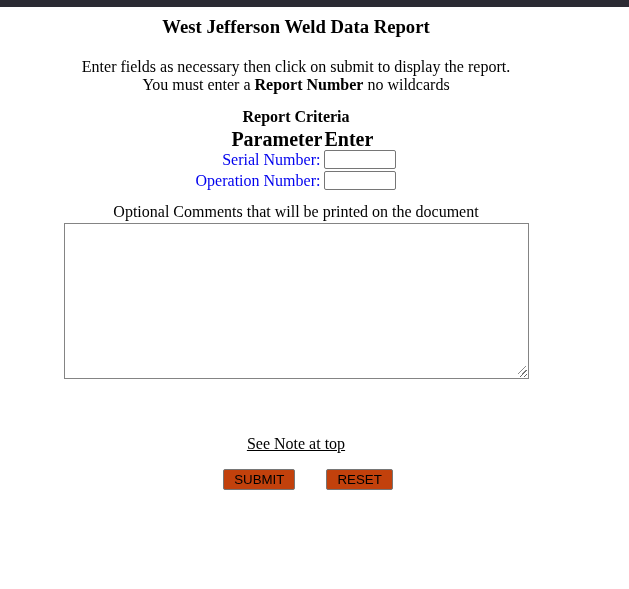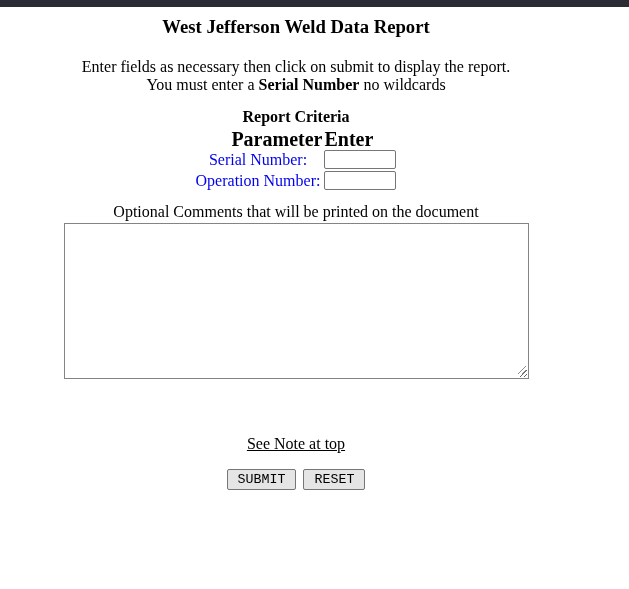--- a/index.html
+++ b/index.html
@@ -48,21 +48,21 @@
   table.criteria th{
     font-weight:bold;
     font-size:20px;
     line-height:18px;
     padding:0;
   }
   th.param-col{ text-align:right; padding-right:9px; }
   th.value-col{ text-align:left;  padding-left:7px; }
   td.field-label{
     color:var(--label-color);
-    text-align:center;
+    text-align:right;
     white-space:nowrap;
     padding:0 2px 0 0;
   }
   td.field-input{ text-align:left; padding:0; }
   input.value-input{
     width:66px;
     height:15px;
     border:1px solid #767676;
     border-radius:2px;
     padding:1px 2px;
@@ -104,43 +104,44 @@
     line-height:18px;
     text-decoration:underline;
   }
   .button-row{
     margin-top:16px;
     display:flex;
     justify-content:center;
     gap:7px;
   }
   .form-button{
-    font-family:Liberation Mono, monospace;
+    font-family:Liberation Sans, sans-serif;
     font-size:13.3px;
     color:#000000;
-    background:#e5e5e5;
+    background:#c2410c;
     border:1px solid #767676;
     border-radius:2px;
     padding:2px 10px;
     line-height:15px;
     cursor:pointer;
+    margin-left:24px;
   }
 </style>
 </head>
 <body>
 
 <div class="topbar"></div>
 
 <div class="content">
 
   <div class="page-title">West Jefferson Weld Data Report</div>
 
   <div class="instructions">
     <span>Enter fields as necessary then click on submit to display the report.</span><br>
-    <span><span>You must enter a </span><b>Serial Number</b><span> no wildcards</span></span>
+    <span><span>You must enter a </span><b>Report Number</b><span> no wildcards</span></span>
   </div>
 
   <div class="criteria-heading">Report Criteria</div>
 
   <table class="criteria">
     <tbody>
         <tr>
       <th class="param-col">Parameter</th>
       <th class="value-col">Enter</th>
     </tr>

